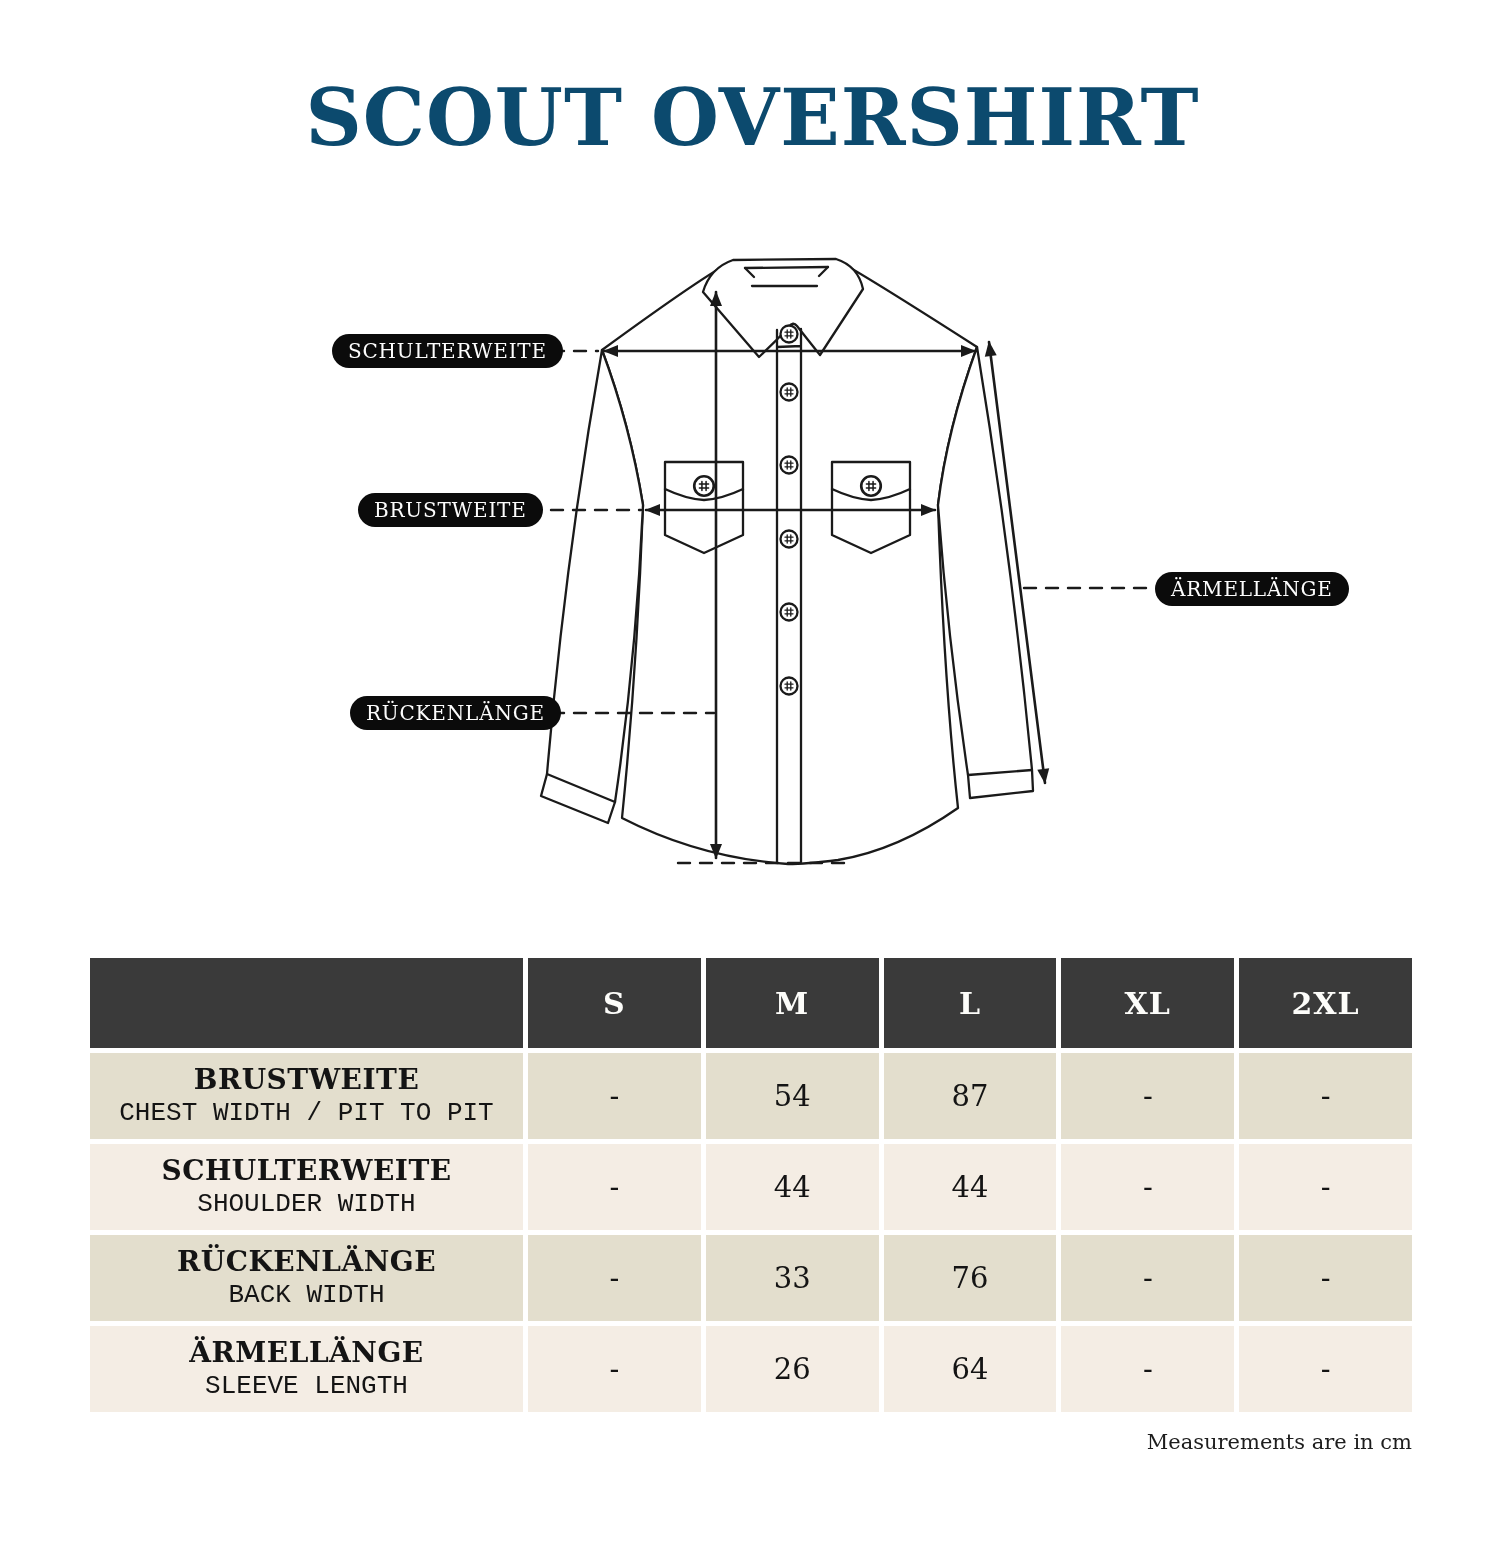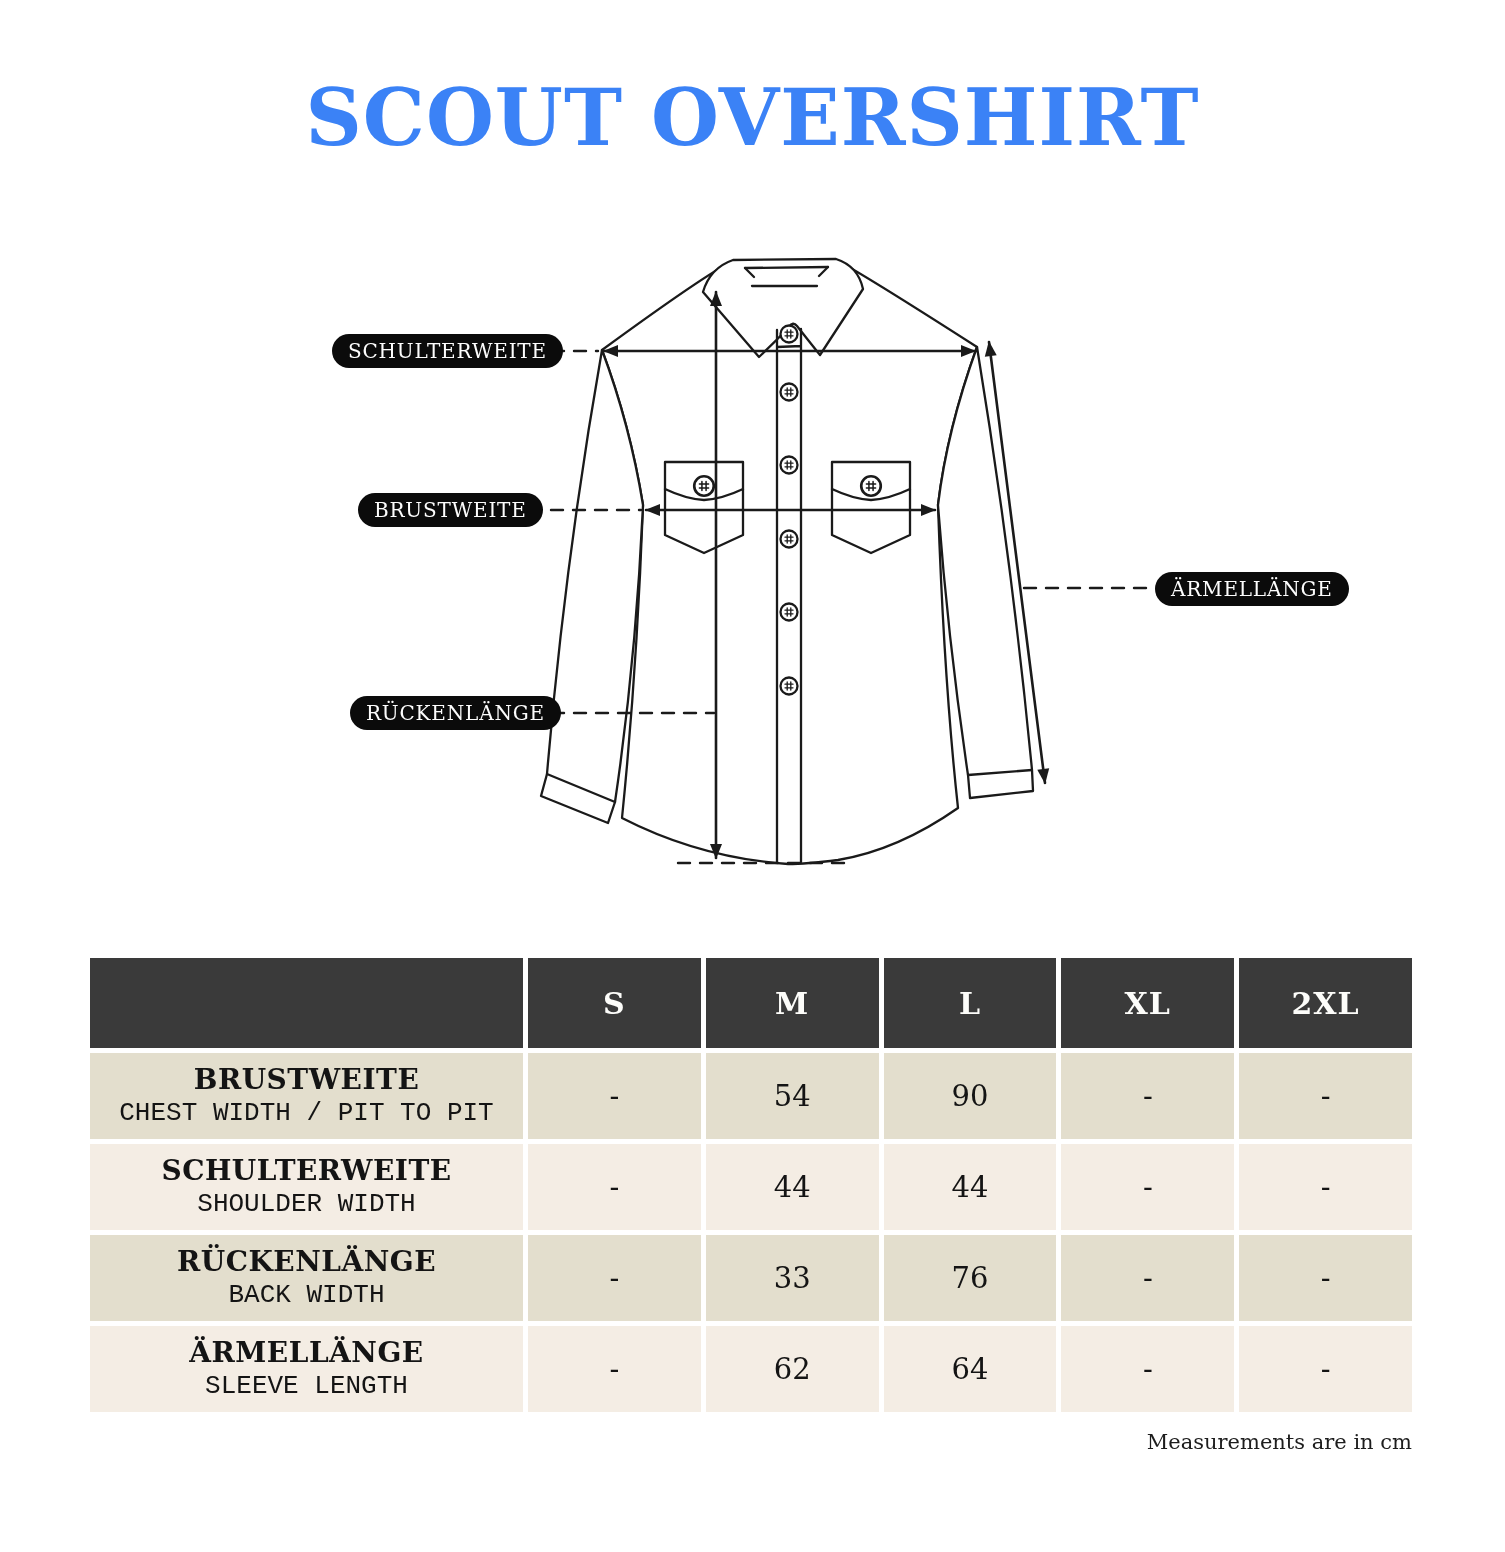--- a/index.html
+++ b/index.html
@@ -1,21 +1,21 @@
 <!DOCTYPE html>
 <html><head>
 <meta charset="utf-8">
 <style>
   html,body{margin:0;padding:0;background:#ffffff;}
   .page{position:relative;width:1505px;height:1552px;background:#fff;overflow:hidden;
         font-family:"DejaVu Serif","Liberation Serif",serif;}
 
   
   .title{position:absolute;left:0;top:72px;width:100%;text-align:center;
-         font-size:78px;font-weight:bold;color:#3b82f6;letter-spacing:1px;margin:0;}
+         font-size:78px;font-weight:bold;color:#0c4a6e;letter-spacing:1px;margin:0;}
 
   
   .diagram{position:absolute;left:0;top:0;width:1505px;height:950px;}
   .diagram svg{position:absolute;left:0;top:0;}
   .pill{position:absolute;background:#0b0b0b;color:#fdfdfd;height:34px;line-height:35px;
         padding:0 16px;border-radius:18px;font-size:20px;letter-spacing:0.8px;white-space:nowrap;}
   .pill-shoulder{left:332px;top:334px;}
   .pill-chest{left:358px;top:493px;}
   .pill-back{left:350px;top:696px;}
   .pill-sleeve{left:1155px;top:572px;}
@@ -130,21 +130,21 @@
     <div class="cell hd">L</div>
     <div class="cell hd">XL</div>
     <div class="cell hd">2XL</div>
 
     <div class="cell row-a label-cell">
       <span class="label-de">BRUSTWEITE</span>
       <span class="label-en">CHEST WIDTH / PIT TO PIT</span>
     </div>
     <div class="cell row-a val">-</div>
     <div class="cell row-a val">54</div>
-    <div class="cell row-a val">90</div>
+    <div class="cell row-a val">87</div>
     <div class="cell row-a val">-</div>
     <div class="cell row-a val">-</div>
 
     <div class="cell row-b label-cell">
       <span class="label-de">SCHULTERWEITE</span>
       <span class="label-en">SHOULDER WIDTH</span>
     </div>
     <div class="cell row-b val">-</div>
     <div class="cell row-b val">44</div>
     <div class="cell row-b val">44</div>
@@ -159,20 +159,20 @@
     <div class="cell row-a val">33</div>
     <div class="cell row-a val">76</div>
     <div class="cell row-a val">-</div>
     <div class="cell row-a val">-</div>
 
     <div class="cell row-b label-cell">
       <span class="label-de">ÄRMELLÄNGE</span>
       <span class="label-en">SLEEVE LENGTH</span>
     </div>
     <div class="cell row-b val">-</div>
-    <div class="cell row-b val">62</div>
+    <div class="cell row-b val">26</div>
     <div class="cell row-b val">64</div>
     <div class="cell row-b val">-</div>
     <div class="cell row-b val">-</div>
   </div>
 
   <div class="footnote">Measurements are in cm</div>
 </div>
 
 </body></html>

